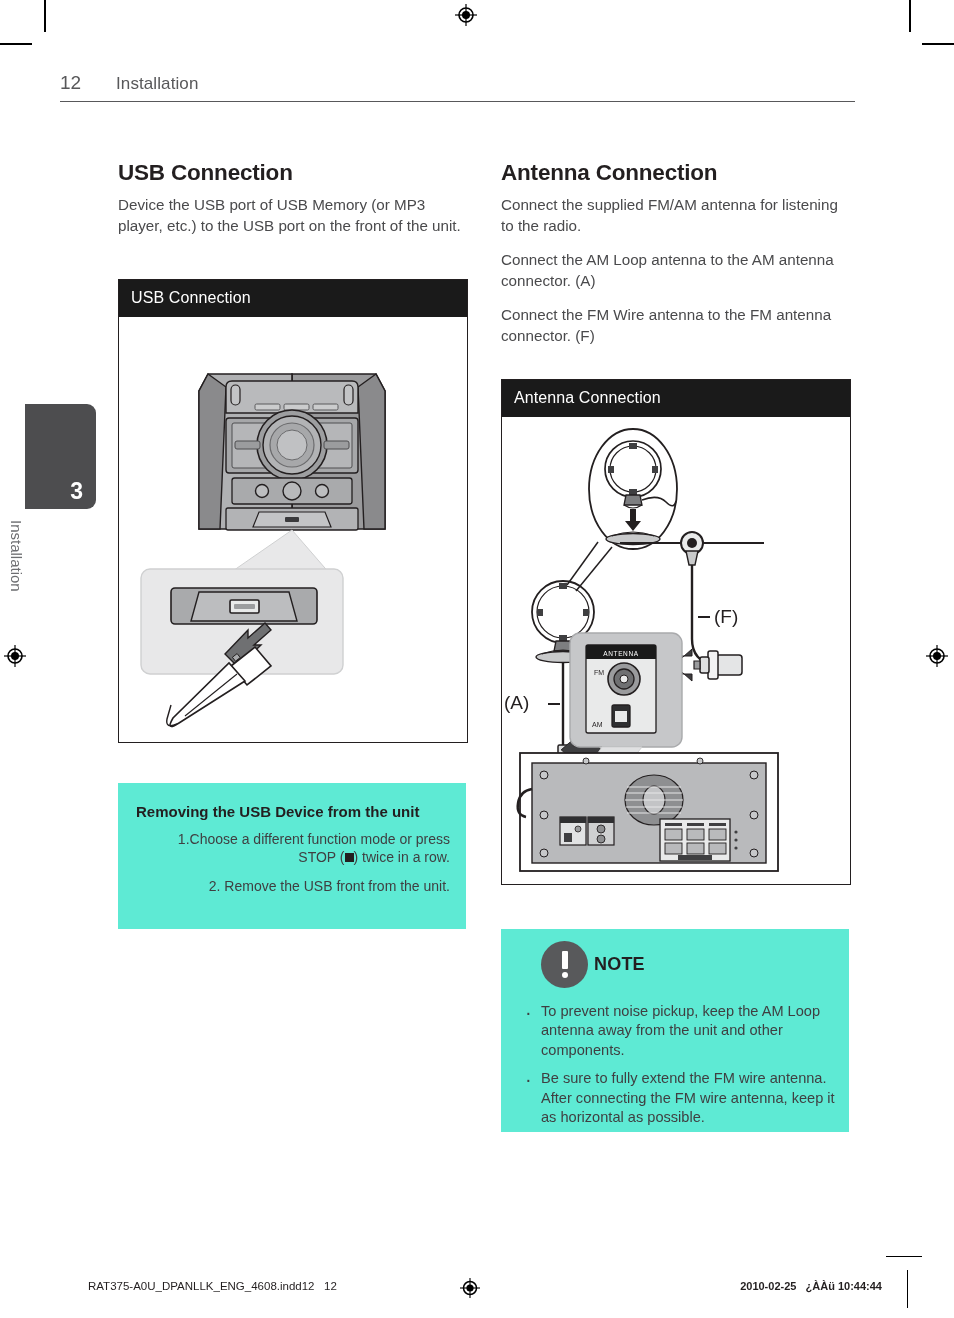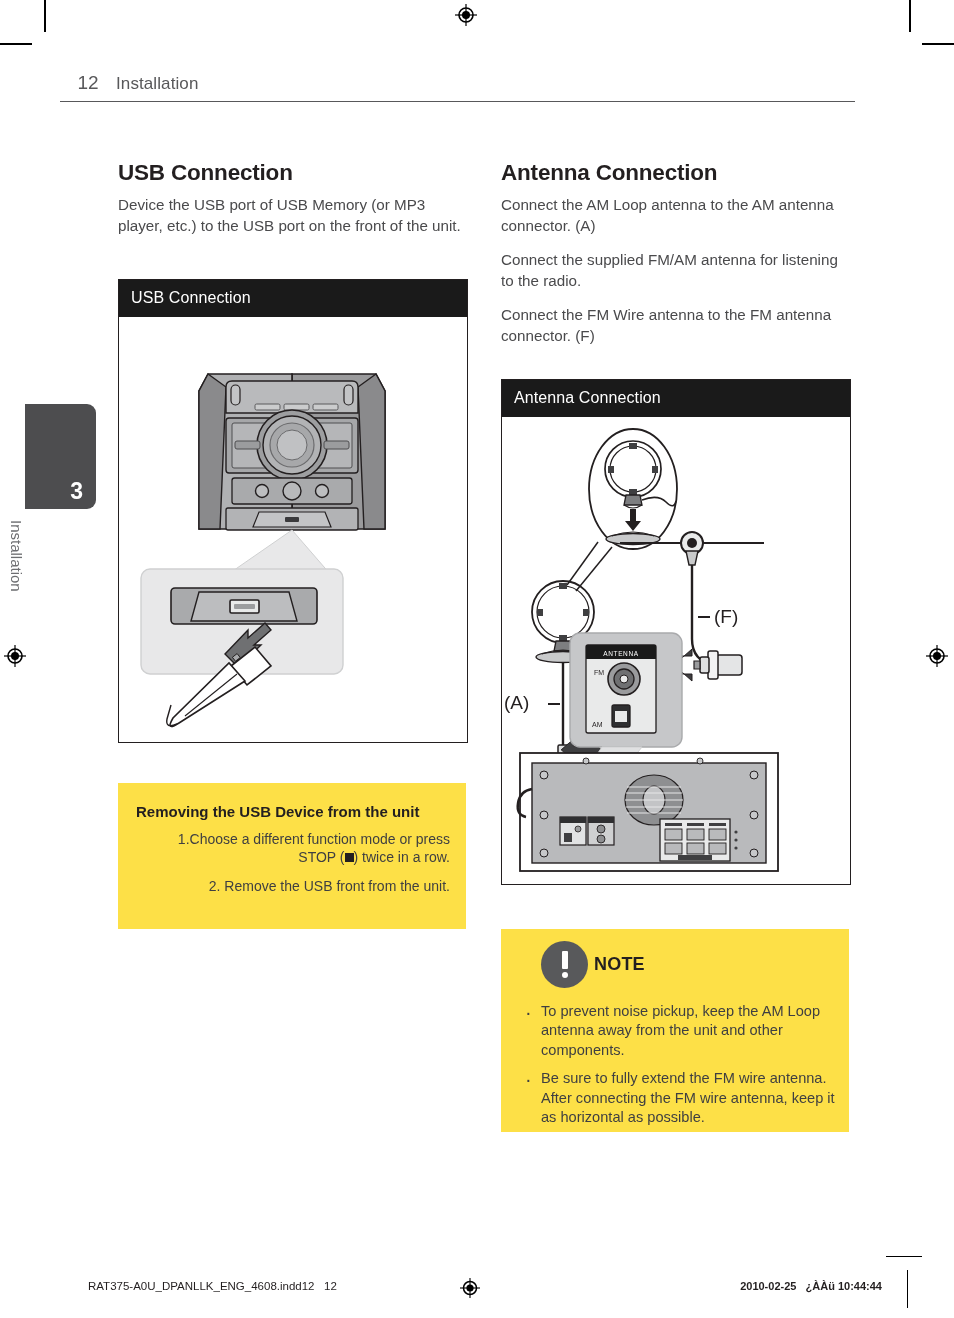--- a/index.html
+++ b/index.html
@@ -12,21 +12,21 @@
     overflow:hidden;
   }
   .page{position:absolute;inset:0;}
 
   
   .crop{position:absolute;background:#000;}
   .regmark{position:absolute;width:22px;height:22px;}
 
   
   .header{position:absolute;left:60px;top:72px;width:795px;}
-  .header-row{display:flex;align-items:baseline;text-align:center;}
+  .header-row{display:flex;align-items:baseline;}
   .header-num{font-size:19px;color:#58585a;width:56px;}
   .header-title{font-size:17px;color:#58585a;letter-spacing:.1px;}
   .header-rule{margin-top:7px;border-bottom:1.6px solid #58585a;width:795px;}
 
   
   .sidetab{
     position:absolute;left:25px;top:404px;width:71px;height:105px;
     background:#4d4d4f;border-radius:0 9px 9px 0;
   }
   .sidetab-num{
@@ -62,21 +62,21 @@
     letter-spacing:.1px;
   }
   .fig-body{position:relative;background:#fff;}
 
   .fig-usb{left:118px;top:279px;width:348px;height:462px;}
   .fig-usb .fig-body{height:418px;}
   .fig-ant{left:501px;top:379px;width:348px;height:504px;}
   .fig-ant .fig-body{height:460px;}
 
   
-  .graybox{position:absolute;background:#fde047;}
+  .graybox{position:absolute;background:#5eead4;}
   .box-usbremove{left:118px;top:783px;width:348px;height:146px;}
   .box-note{left:501px;top:929px;width:348px;height:203px;}
 
   .gb-title{
     font-size:15px;font-weight:bold;color:#231f20;
     padding:20px 18px 0 18px;
   }
   ol.steps{margin:10px 0 0 0;padding:0 16px 0 28px;list-style:none;}
   ol.steps li{
     font-size:14px;line-height:1.32;color:#3f3f41;
@@ -242,22 +242,22 @@
         <span>1.</span><span>Choose a different function mode or press STOP (</span><span class="stopsq"></span><span>) twice in a row.</span>
       </li>
       <li>
         <span>2.</span>&nbsp;<span>Remove the USB front from the unit.</span>
       </li>
     </ol>
   </div>
 
   <div class="col col-right">
     <h2 class="sec">Antenna Connection</h2>
+    <p class="body">Connect the supplied FM/AM antenna for listening to the radio.</p>
     <p class="body">Connect the AM Loop antenna to the AM antenna connector. (A)</p>
-    <p class="body">Connect the supplied FM/AM antenna for listening to the radio.</p>
     <p class="body">Connect the FM Wire antenna to the FM antenna connector. (F)</p>
   </div>
 
   <div class="figure fig-ant">
     <div class="fig-head">Antenna Connection</div>
     <div class="fig-body">
       <svg viewBox="0 0 345 460" width="345" height="460">
 
         <g>
           <ellipse cx="131" cy="72" rx="44" ry="60" fill="none" stroke="#231f20" stroke-width="1.8"></ellipse>

